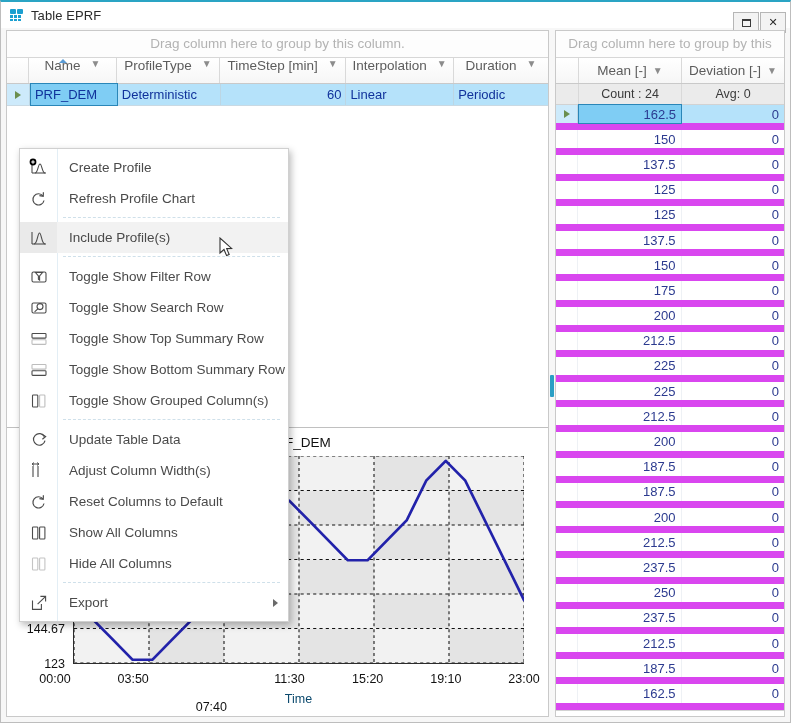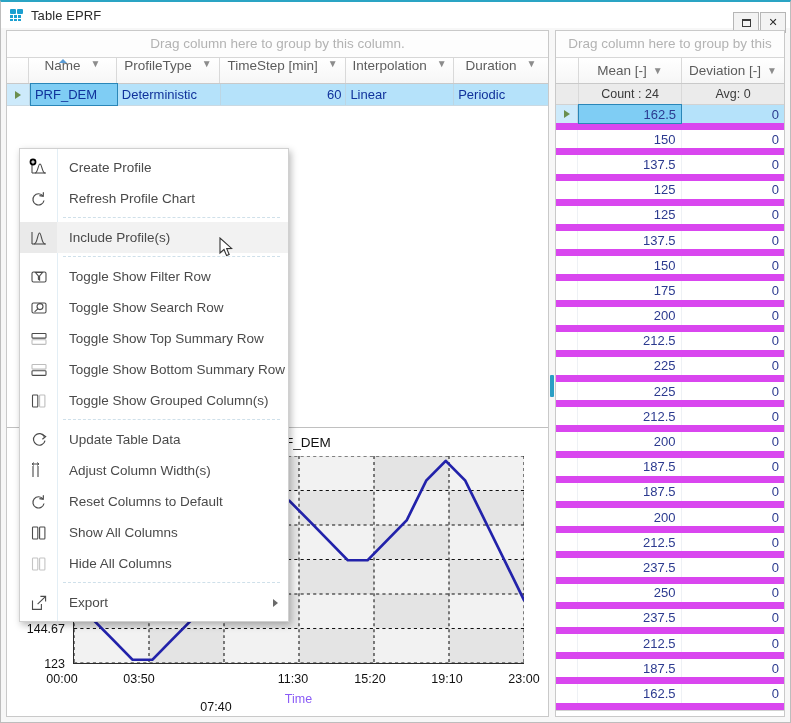--- a/index.html
+++ b/index.html
@@ -134,28 +134,28 @@
     position:absolute;left:66px;top:27px;right:24px;bottom:52px;
     border-left:1px solid #2b2b2b;border-bottom:1px solid #2b2b2b;
     background:#ffffff;
     overflow:visible;
   }
   .yticks{position:absolute;left:0;top:27px;bottom:52px;width:64px;}
   .ytick{
     position:absolute;right:6px;transform:translateY(-50%);
     font-size:12.5px;color:#111;white-space:nowrap;
   }
-  .xticks{position:absolute;left:55px;right:24px;bottom:26px;height:18px;text-decoration:underline;}
+  .xticks{position:absolute;left:48px;right:24px;bottom:26px;height:18px;text-decoration:underline;}
   .xtick{
     position:absolute;transform:translateX(-50%);
     font-size:12.5px;color:#111;white-space:nowrap;
   }
   .xaxislabel{
     position:absolute;left:66px;right:24px;bottom:10px;text-align:center;
-    font-size:12.5px;color:#8b5cf6;
+    font-size:12.5px;color:#0c4a6e;
   }
   
   .splitter{
     position:absolute;left:543px;top:0;width:6px;bottom:0;
     background:#f7f7f7;cursor:col-resize;
   }
   .splitgrip{
     position:absolute;left:1px;top:345px;width:4px;height:22px;
     background:#2a9fc4;border-radius:1px;
   }

